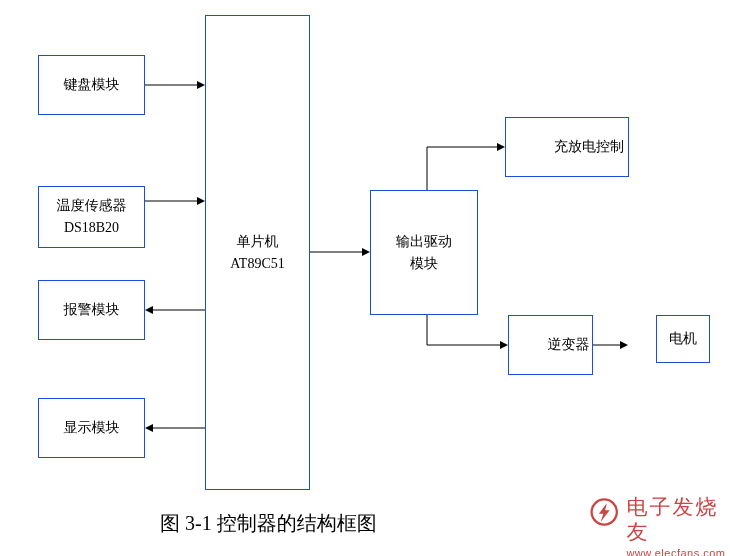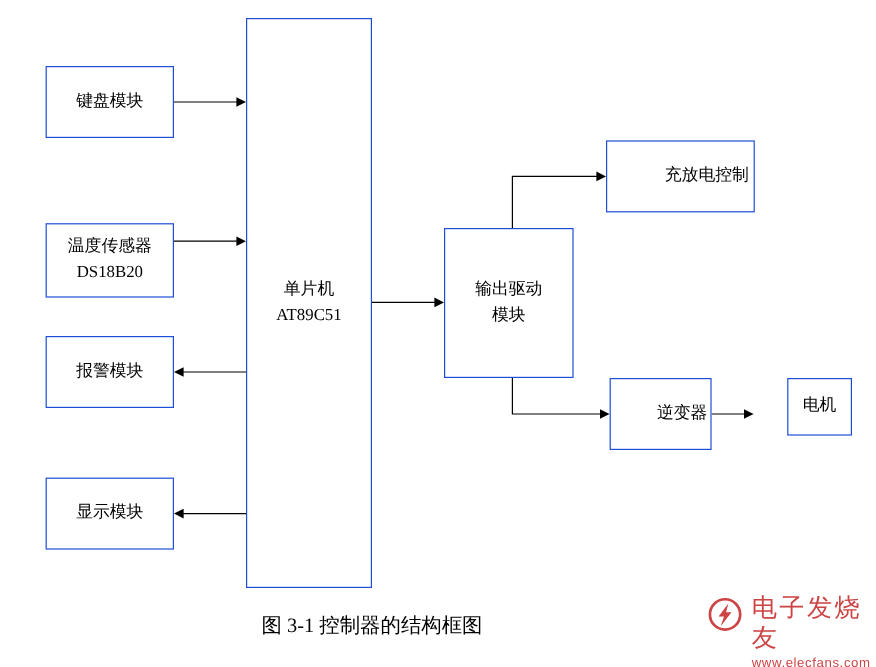--- a/index.html
+++ b/index.html
@@ -34,22 +34,22 @@
   .b-output   { left: 370px; top: 190px; width: 108px; height: 125px; }
   .b-charge   { left: 505px; top: 117px; width: 124px; height: 60px; padding-left: 44px; }
   .b-inverter { left: 508px; top: 315px; width: 85px;  height: 60px; padding-left: 36px; }
   .b-motor    { left: 628px; top: 315px; width: 54px;  height: 48px; margin-left: 28px; }
 
   .caption {
     position: absolute;
     left: 160px;
     top: 510px;
     width: 300px;
-    text-align: center;
-    font-size: 17px;
+    text-align: left;
+    font-size: 20px;
   }
 
   .watermark {
     position: absolute;
     left: 588px;
     top: 494px;
     display: flex;
     align-items: flex-start;
     gap: 6px;
     color: #cc4444;

